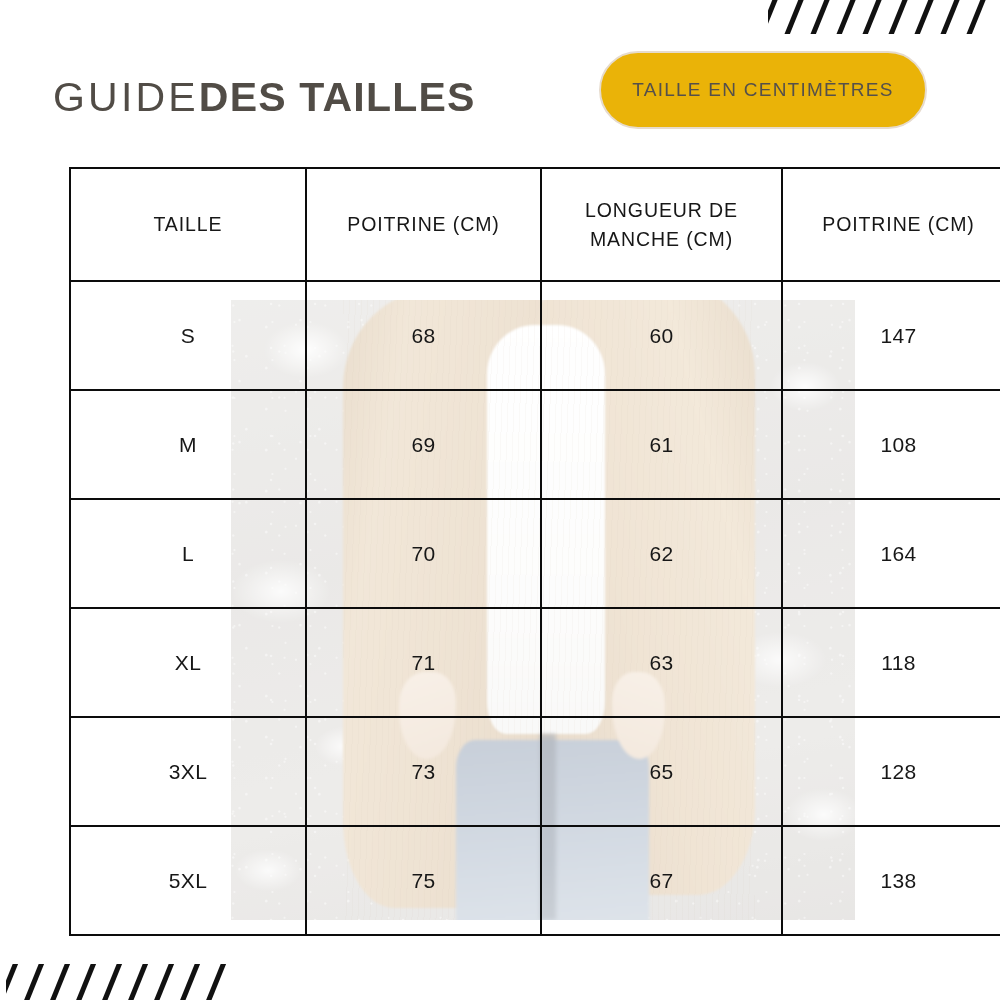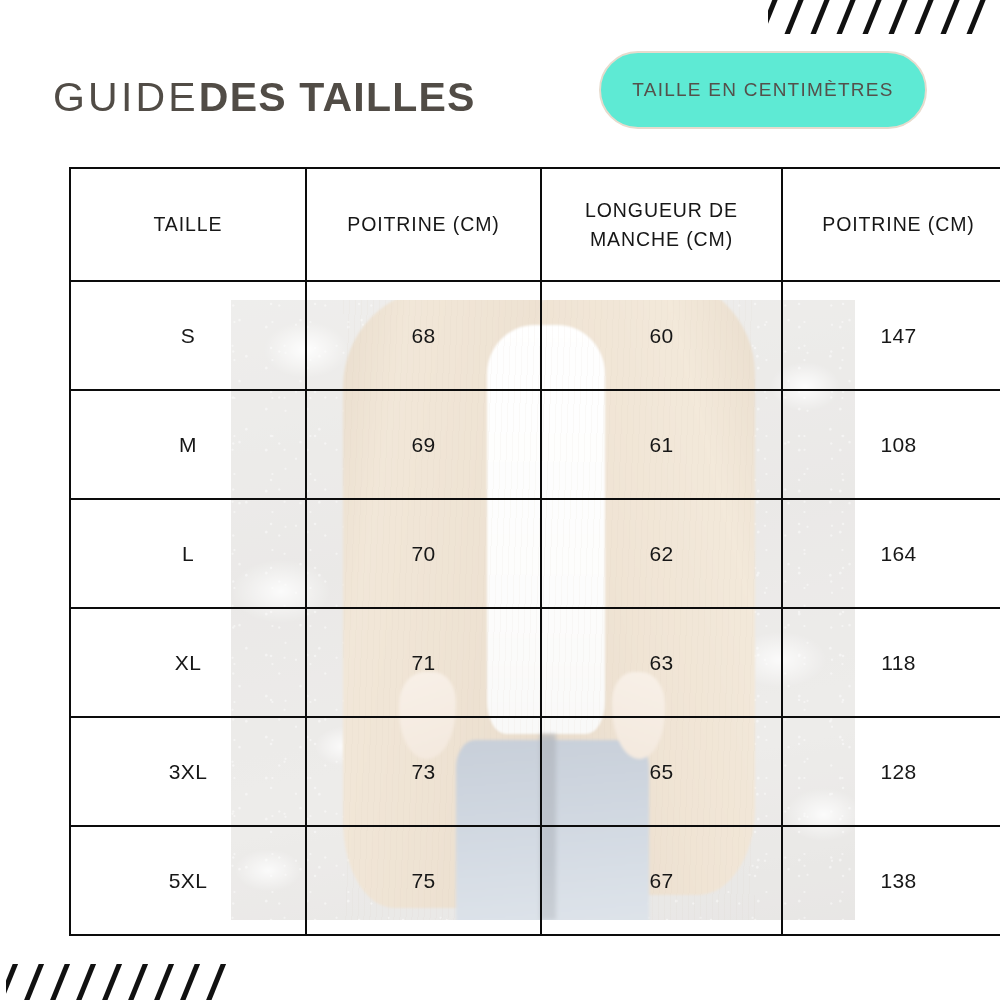--- a/index.html
+++ b/index.html
@@ -79,21 +79,21 @@
   }
 
   #unit-badge {
     position: absolute;
     left: 599px;
     top: 51px;
     width: 328px;
     height: 78px;
     border: 2px solid #E6DBCD;
     border-radius: 39px;
-    background: #5eead4;
+    background: #eab308;
     box-sizing: border-box;
     display: flex;
     align-items: center;
     justify-content: center;
   }
   #unit-badge .badge-label {
     font-size: 19px;
     letter-spacing: 1.25px;
     color: #55504B;
     font-weight: 400;

